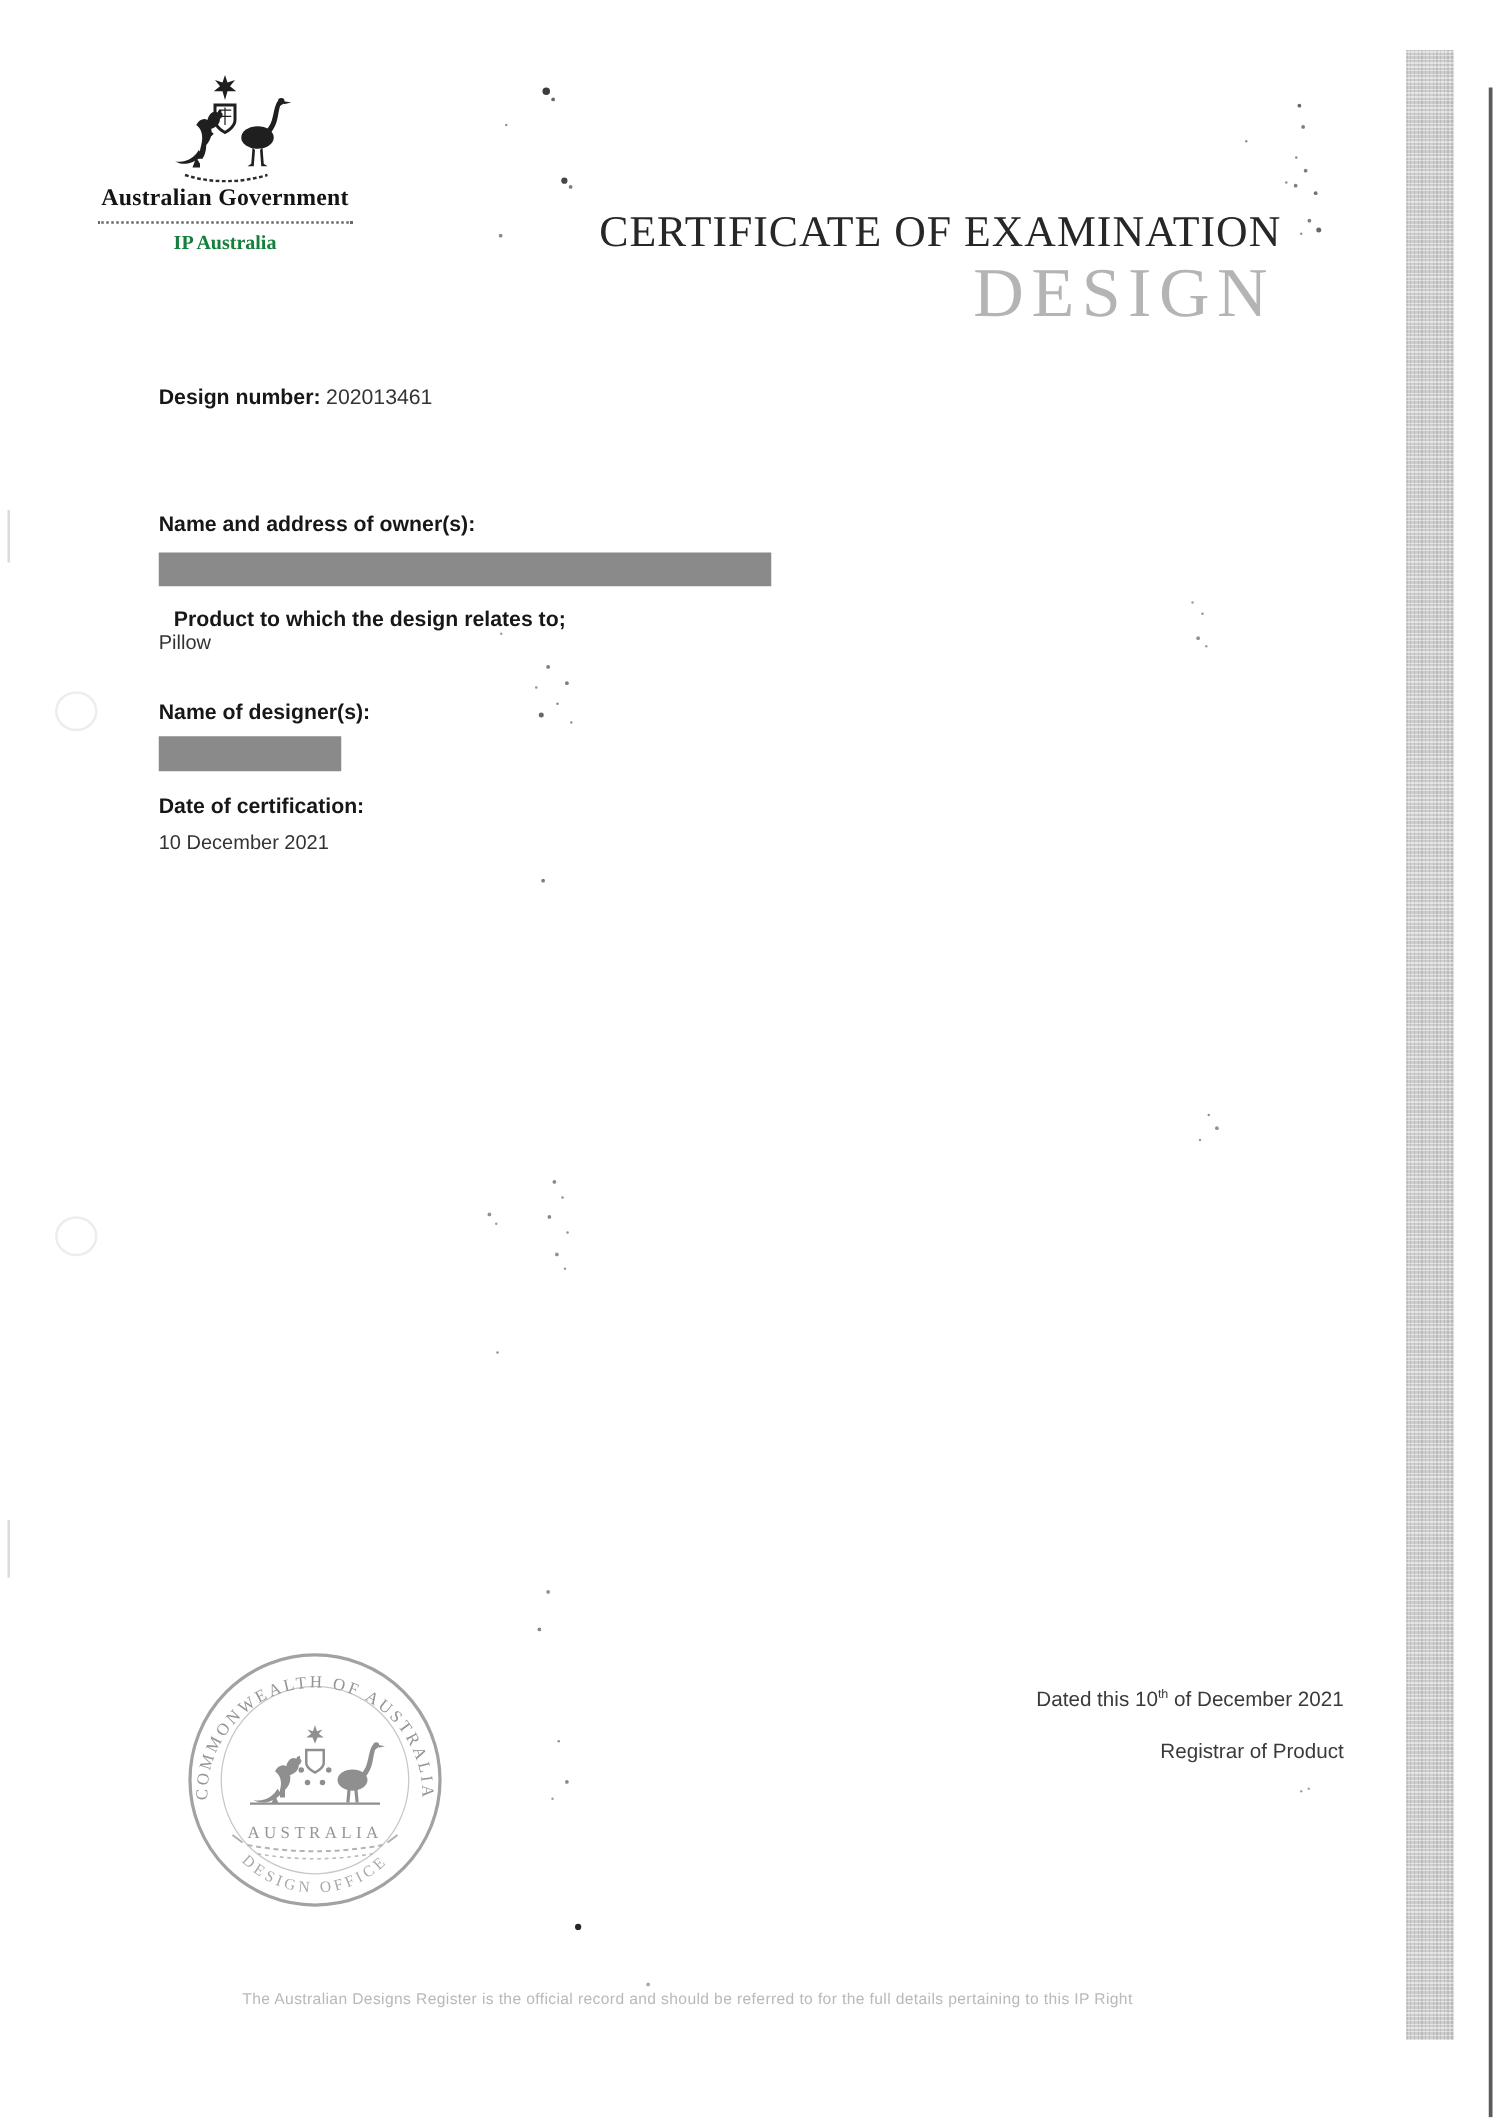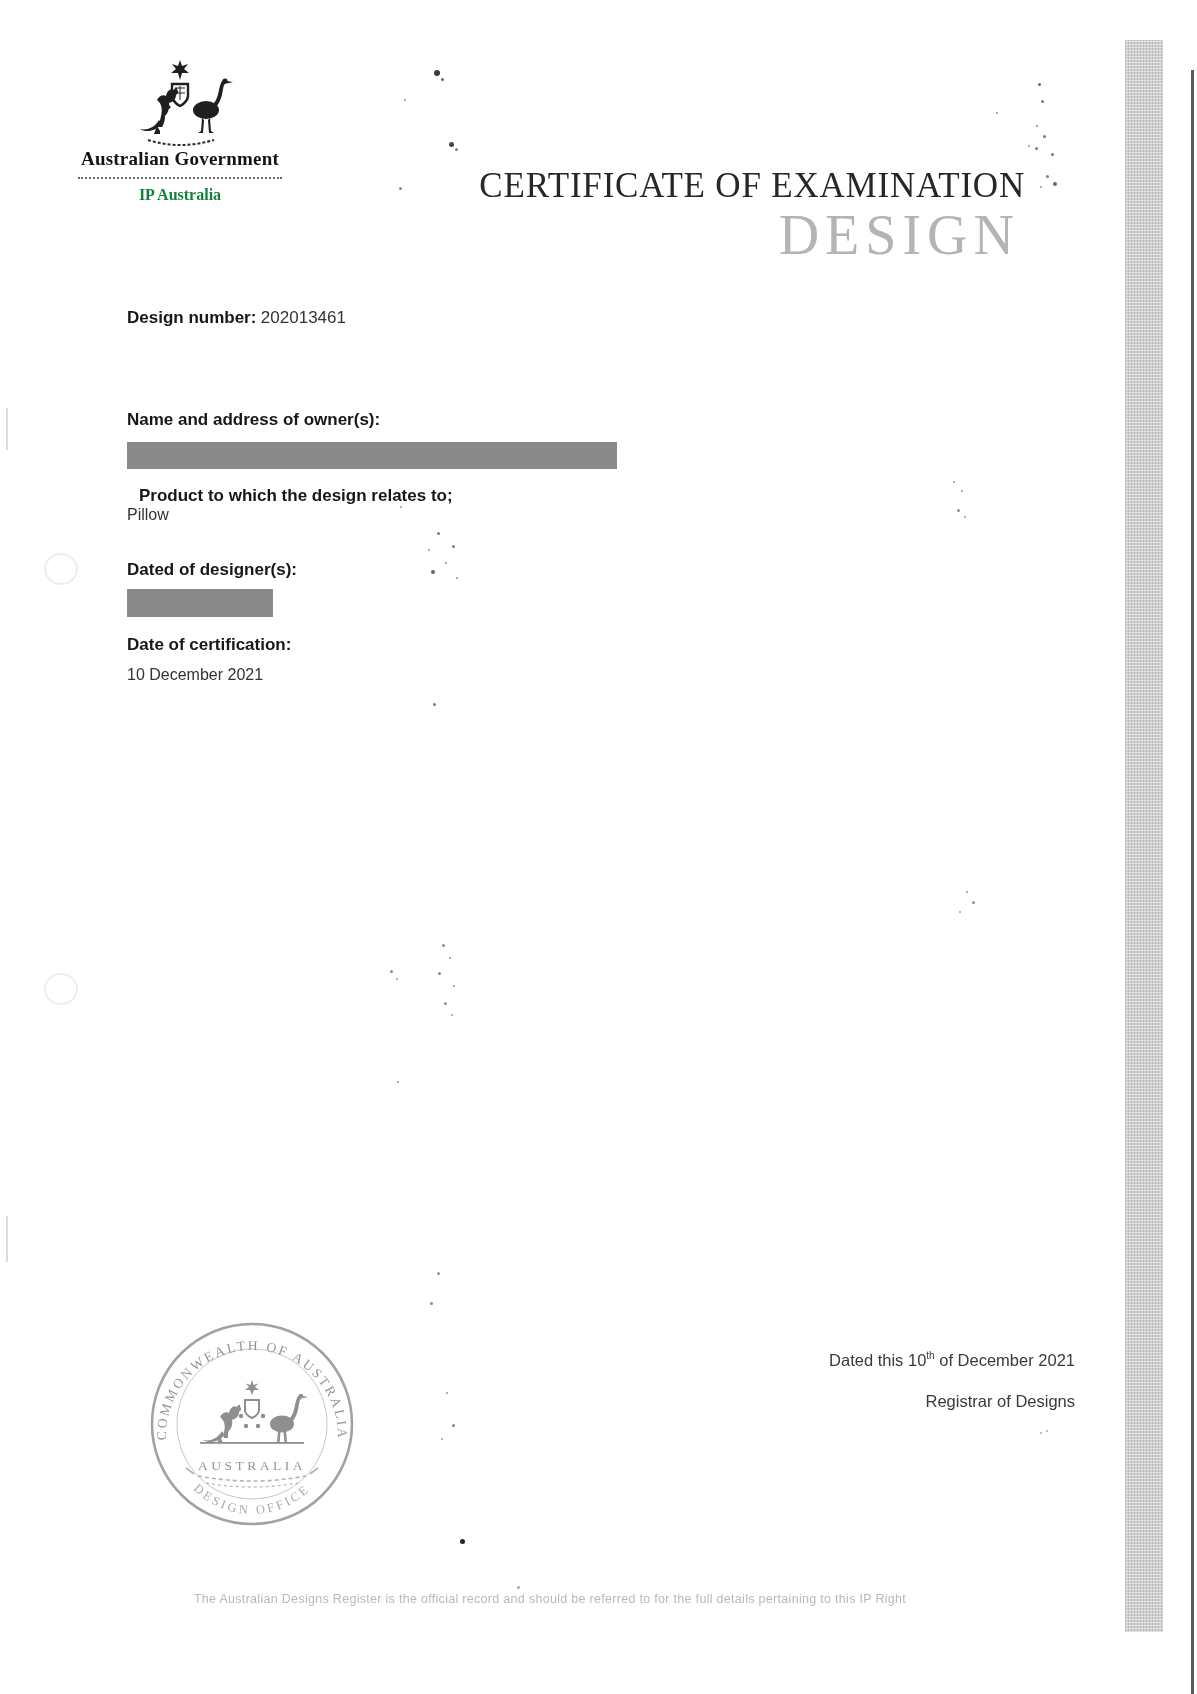--- a/index.html
+++ b/index.html
@@ -84,21 +84,21 @@
     <span class="val" style="font-size:17px;">202013461</span>
   </div>
 
 
   <div class="abs lbl" style="left:127px;top:410px;">Name and address of owner(s):</div>
   <div class="abs redact" style="left:127px;top:442px;width:490px;height:27px;"></div>
 
   <div class="abs lbl" style="left:127px;top:486px;margin-left:12px;">Product to which the design relates to;</div>
   <div class="abs val" style="left:127px;top:506px;">Pillow</div>
 
-  <div class="abs lbl" style="left:127px;top:560px;">Dated of designer(s):</div>
+  <div class="abs lbl" style="left:127px;top:560px;">Name of designer(s):</div>
   <div class="abs redact" style="left:127px;top:589px;width:146px;height:28px;"></div>
 
   <div class="abs lbl" style="left:127px;top:635px;">Date of certification:</div>
   <div class="abs val" style="left:127px;top:666px;">10 December 2021</div>
 
   <svg class="abs" style="left:146px;top:1318px;" width="212" height="212" viewBox="0 0 212 212">
     <defs>
       <path id="sealTopArc" d="M 20,118 A 86,86 0 0 1 192,118"></path>
       <path id="sealBottomArc" d="M 26,132 A 82,82 0 0 0 186,132"></path>
     </defs>
@@ -131,21 +131,21 @@
     </g>
     <text x="106" y="152" text-anchor="middle" font-family="Liberation Serif,serif" font-size="13.5" letter-spacing="3.5" fill="#969696">AUSTRALIA</text>
     <path d="M52,158 Q106,168 160,158" fill="none" stroke="#b3b3b3" stroke-width="1.6" stroke-dasharray="4 3"></path>
     <path d="M60,165 Q106,173 152,165" fill="none" stroke="#bcbcbc" stroke-width="1.3" stroke-dasharray="3 3"></path>
     <path d="M40,150 l8,6 M172,150 l-8,6" stroke="#b0b0b0" stroke-width="1.6" fill="none"></path>
   </svg>
 
   <div class="abs dated">
     <span>Dated this 10</span><sup>th</sup><span> of December 2021</span>
   </div>
-  <div class="abs registrar">Registrar of Designs</div>
+  <div class="abs registrar">Registrar of Product</div>
 
   <div class="speck" style="left:460px;top:1539px;width:5px;height:5px;"></div>
   <div class="abs note">The Australian Designs Register is the official record and should be referred to for the full details pertaining to this IP Right</div>
 
   <div id="noise-layer">
       <div class="speck" style="left: 434px; top: 70px; width: 6px; height: 6px; opacity: 0.9;"></div>
       <div class="speck" style="left: 441px; top: 78px; width: 3px; height: 3px; opacity: 0.7;"></div>
       <div class="speck" style="left: 449px; top: 142px; width: 5px; height: 5px; opacity: 0.85;"></div>
       <div class="speck" style="left: 455px; top: 148px; width: 3px; height: 3px; opacity: 0.6;"></div>
       <div class="speck" style="left: 404px; top: 99px; width: 2px; height: 2px; opacity: 0.5;"></div>

